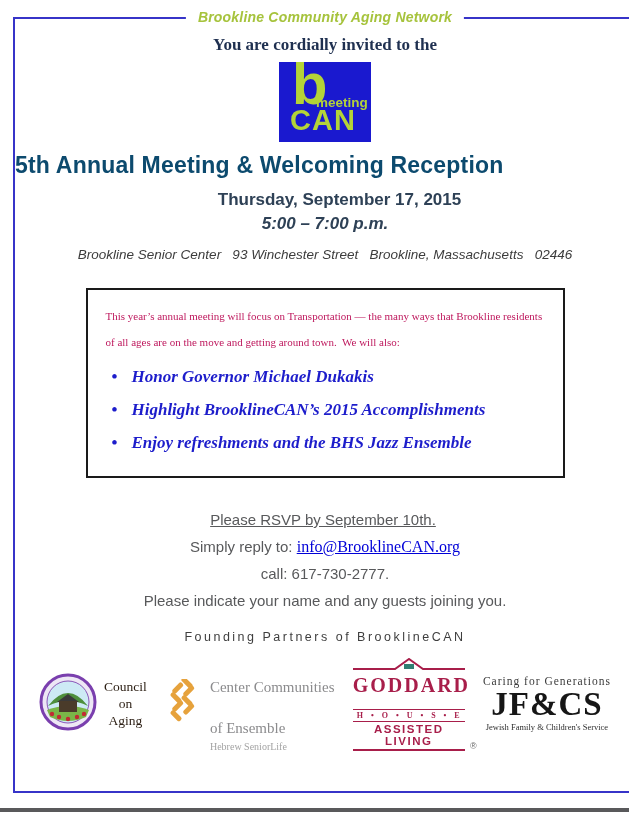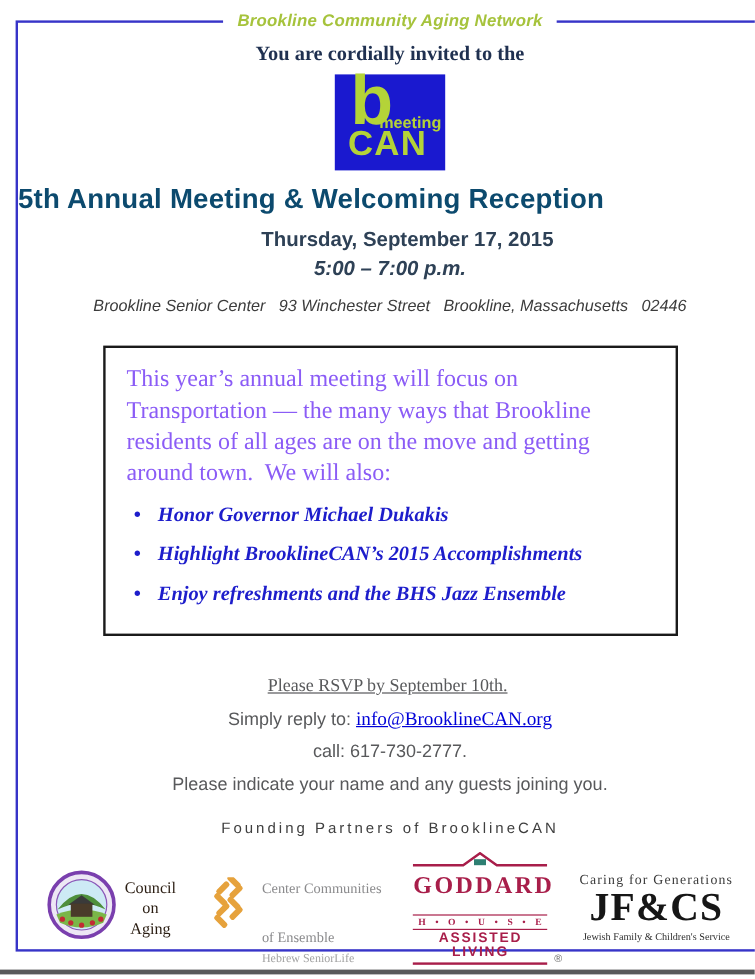--- a/index.html
+++ b/index.html
@@ -54,36 +54,36 @@
     margin-top:13px;text-align:center;font-size:13.5px;font-style:italic;
     color:#3c3c3c;white-space:pre-wrap;
   }
   
   .details-box{
     width:479px;box-sizing:border-box;margin:26px auto 0;
     border:2px solid #1a1a1a;padding:13px 18px 10px;
     font-family:"Liberation Serif",serif;
   }
   .details-paragraph{
-    font-size:20px;line-height:26px;color:#8b5cf6;white-space:pre-wrap;
+    font-size:11px;line-height:26px;color:#be185d;white-space:pre-wrap;
   }
   .details-bullets{list-style:none;margin:12px 0 6px;padding:0;}
   .details-bullets li{
     position:relative;padding-left:26px;margin-bottom:13px;
     font-size:17px;font-weight:bold;font-style:italic;color:#1d1dcb;
     line-height:20px;
   }
   .details-bullets li::before{
     content:"•";position:absolute;left:6px;top:0;font-style:normal;
     color:#1d1dcb;font-size:17px;
   }
   
   .rsvp-block{margin-top:33px;text-align:center;color:#58595b;font-size:15px;}
   .rsvp-block .rsvp-line{margin-bottom:10px;line-height:17px;}
-  .rsvp-deadline{text-decoration:underline;padding-right:4px;font-family:Liberation Serif, serif;}
+  .rsvp-deadline{text-decoration:underline;padding-right:4px;}
   .email-link{
     font-family:"Liberation Serif",serif;color:#0000d8;
     text-decoration:underline;cursor:pointer;font-size:16px;
   }
   
   .partners-heading{
     margin-top:21px;text-align:center;font-size:12.5px;color:#3e3e3e;
     letter-spacing:2.5px;
   }
   .logos-row{
@@ -92,21 +92,21 @@
   }
   
   .coa-logo{display:flex;align-items:center;gap:7px;}
   .coa-text{
     font-family:"Liberation Serif",serif;font-size:13.5px;color:#2a1d12;
     line-height:17px;text-align:center;
   }
   
   .ccb-logo{display:flex;align-items:center;gap:9px;}
   .ccb-text{font-family:"Liberation Serif",serif;}
-  .ccb-name{font-size:12px;color:#8b8b8d;line-height:17px;margin-top:24px;}
+  .ccb-name{font-size:15px;color:#8b8b8d;line-height:17px;margin-top:24px;}
   .ccb-sub{font-size:10px;color:#a3a3a3;margin-top:4px;}
   
   .goddard-logo{width:112px;text-align:center;font-family:"Liberation Serif",serif;position:relative;}
   .goddard-name{
     font-size:20px;font-weight:bold;color:#a81e4a;letter-spacing:2px;
     line-height:20px;border-bottom:1px solid #a81e4a;padding-bottom:14px;
   }
   .goddard-house{
     display:flex;justify-content:space-between;padding:1px 4px;
     font-size:8px;font-weight:bold;color:#a81e4a;letter-spacing:1px;

